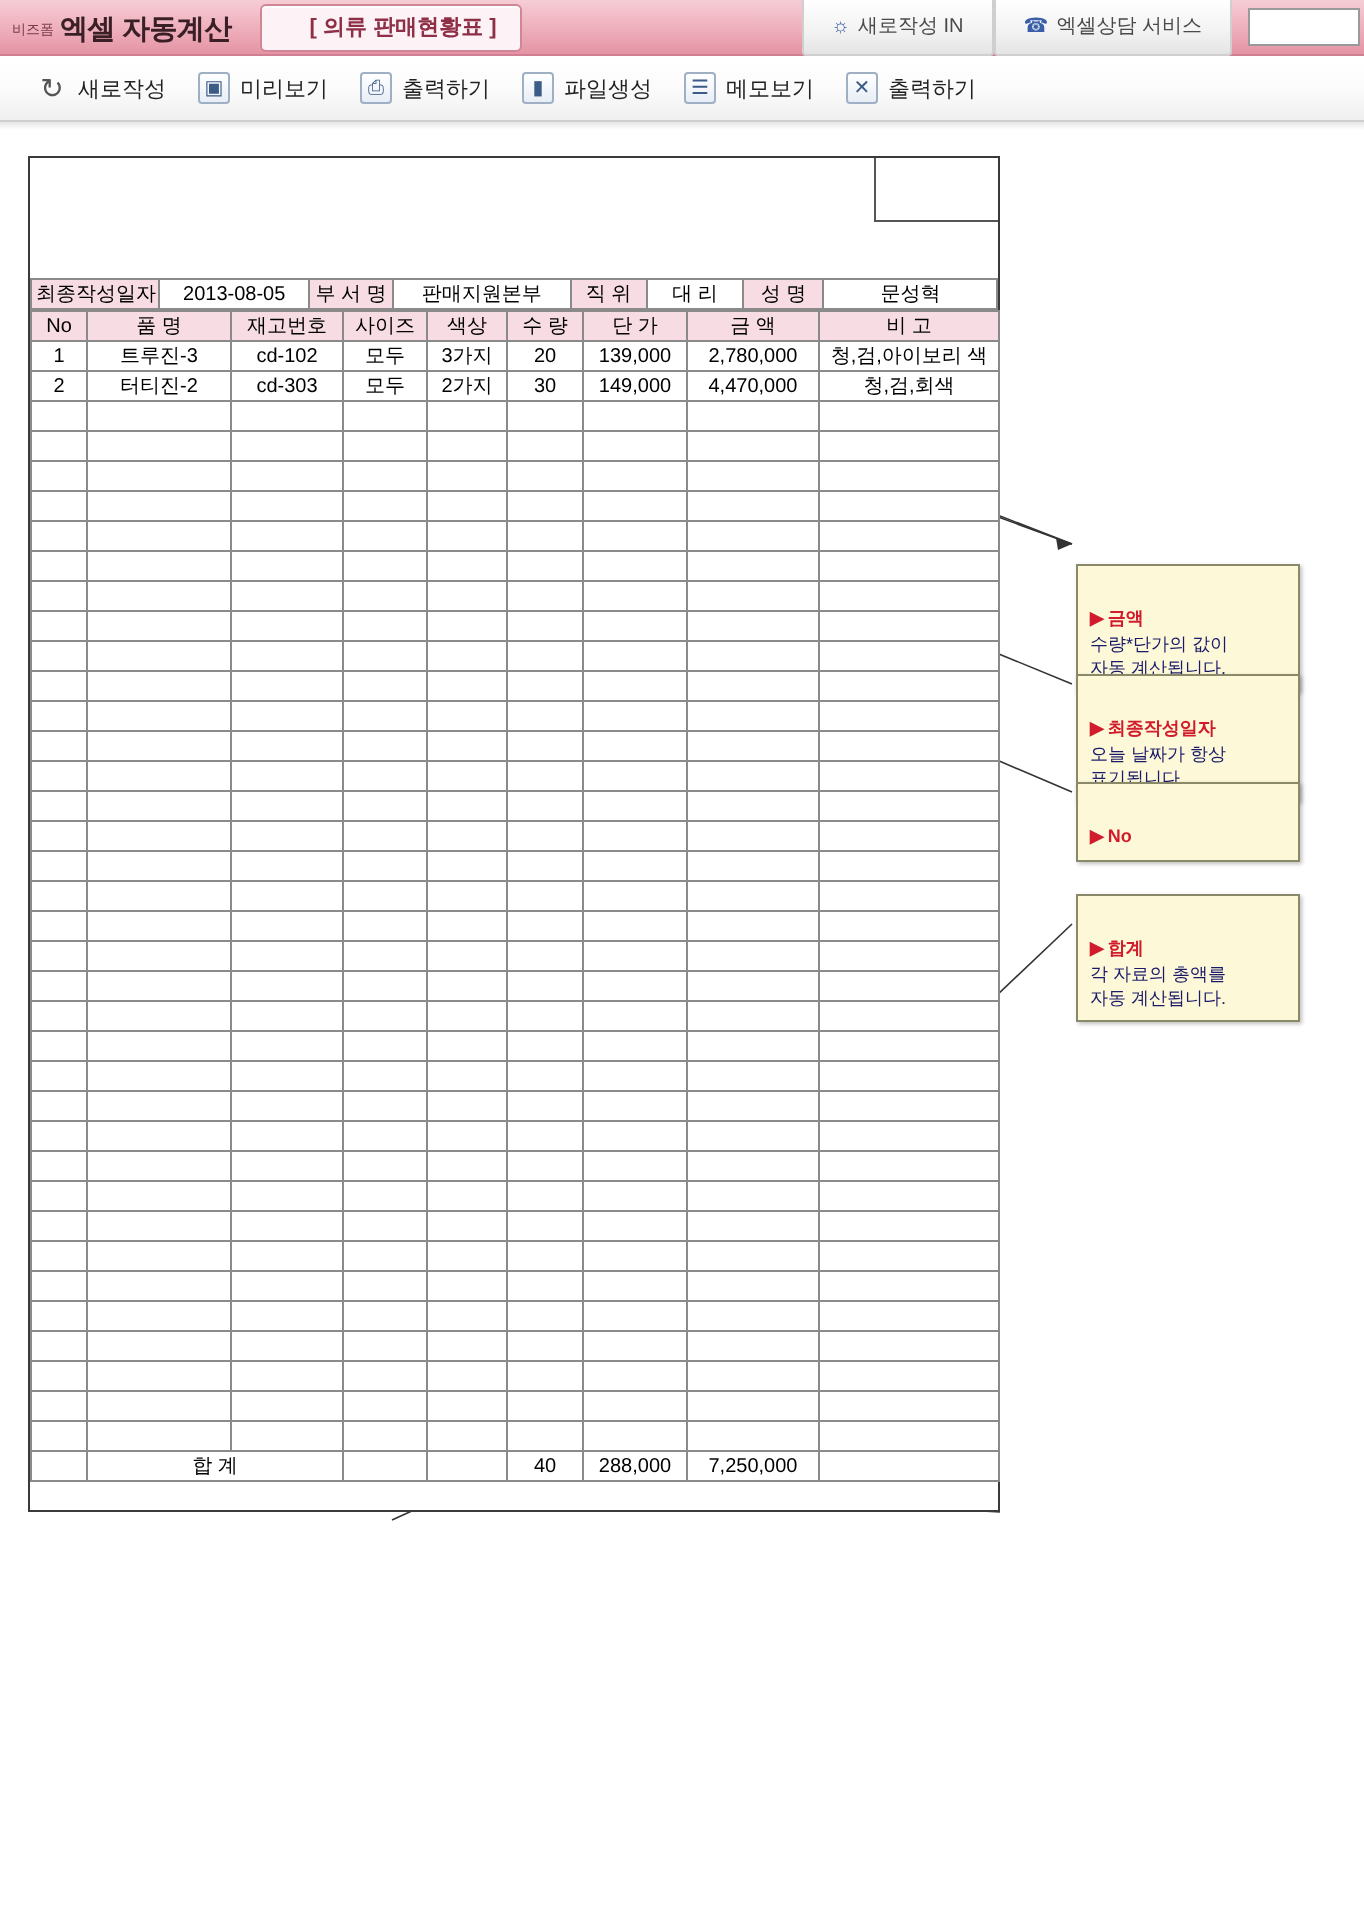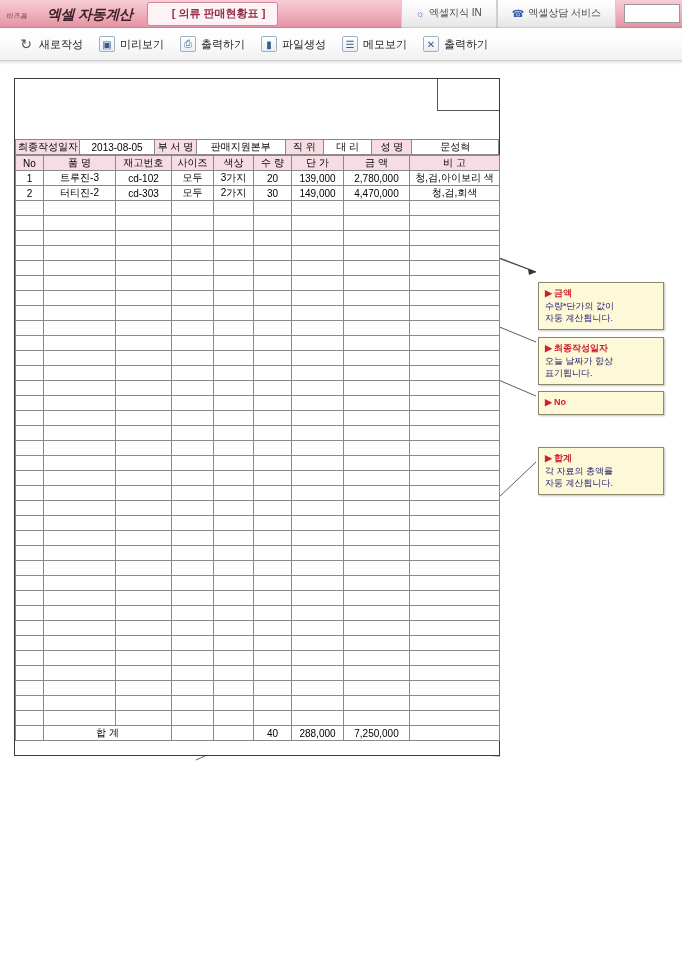--- a/index.html
+++ b/index.html
@@ -21,22 +21,21 @@
     height: 28px;
     background: linear-gradient(to bottom, #f6cdd5 0%, #eeaebb 55%, #e493a4 100%);
     border-bottom: 1px solid #d07f92;
     display: flex;
     align-items: center;
   }
   .brand {
     display: flex;
     align-items: flex-end;
     padding-left: 6px;
-    gap: 20px;
-    font-style: italic;
+    gap: 3px;
   }
   .brand-small {
     font-size: 7px;
     color: #7b3a48;
     line-height: 9px;
     padding-bottom: 2px;
   }
   .brand-title {
     font-size: 14px;
     font-weight: bold;
@@ -166,24 +165,24 @@
   .infotable td { height: 17px; font-size: 10px; }
   .lbl { background: #f7dde3; font-weight: bold; }
   .hdr td { background: #f7dde3; font-weight: bold; height: 17px; }
   .num { text-align: right; padding-right: 4px; }
   .lft { text-align: left; padding-left: 5px; }
   .sumrow td { height: 20px; font-weight: bold; }
 
   
   .callout {
     position: absolute;
-    width: 126px;
+    width: 112px;
     background: #fdf9d8;
     border: 1px solid #8a8a6a;
-    padding: 4px 6px 5px 6px;
+    padding: 20px 6px 5px 6px;
     font-size: 9px;
     line-height: 12px;
     box-shadow: 1px 1px 2px rgba(0,0,0,0.25);
   }
   .callout .c-title {
     color: #d01c2c;
     font-weight: bold;
     font-size: 9px;
     margin-bottom: 1px;
   }
@@ -198,21 +197,21 @@
 <div class="topbar">
   <div class="brand">
     <span class="brand-small">비즈폼</span>
     <span class="brand-title">엑셀 자동계산</span>
   </div>
   <div class="doc-tab">[ 의류 판매현황표 ]</div>
   <div class="tab-spacer"></div>
   <div class="top-right-tabs">
     <div class="rt-tab">
       <span class="ic">☼</span>
-      <span>엑셀지식 IN</span>
+      <span>새로작성 IN</span>
     </div>
     <div class="rt-tab">
       <span class="ic">☎</span>
       <span>엑셀상담 서비스</span>
     </div>
     <div class="rt-search" title=""></div>
   </div>
 </div>
 
 <div class="toolbar">

